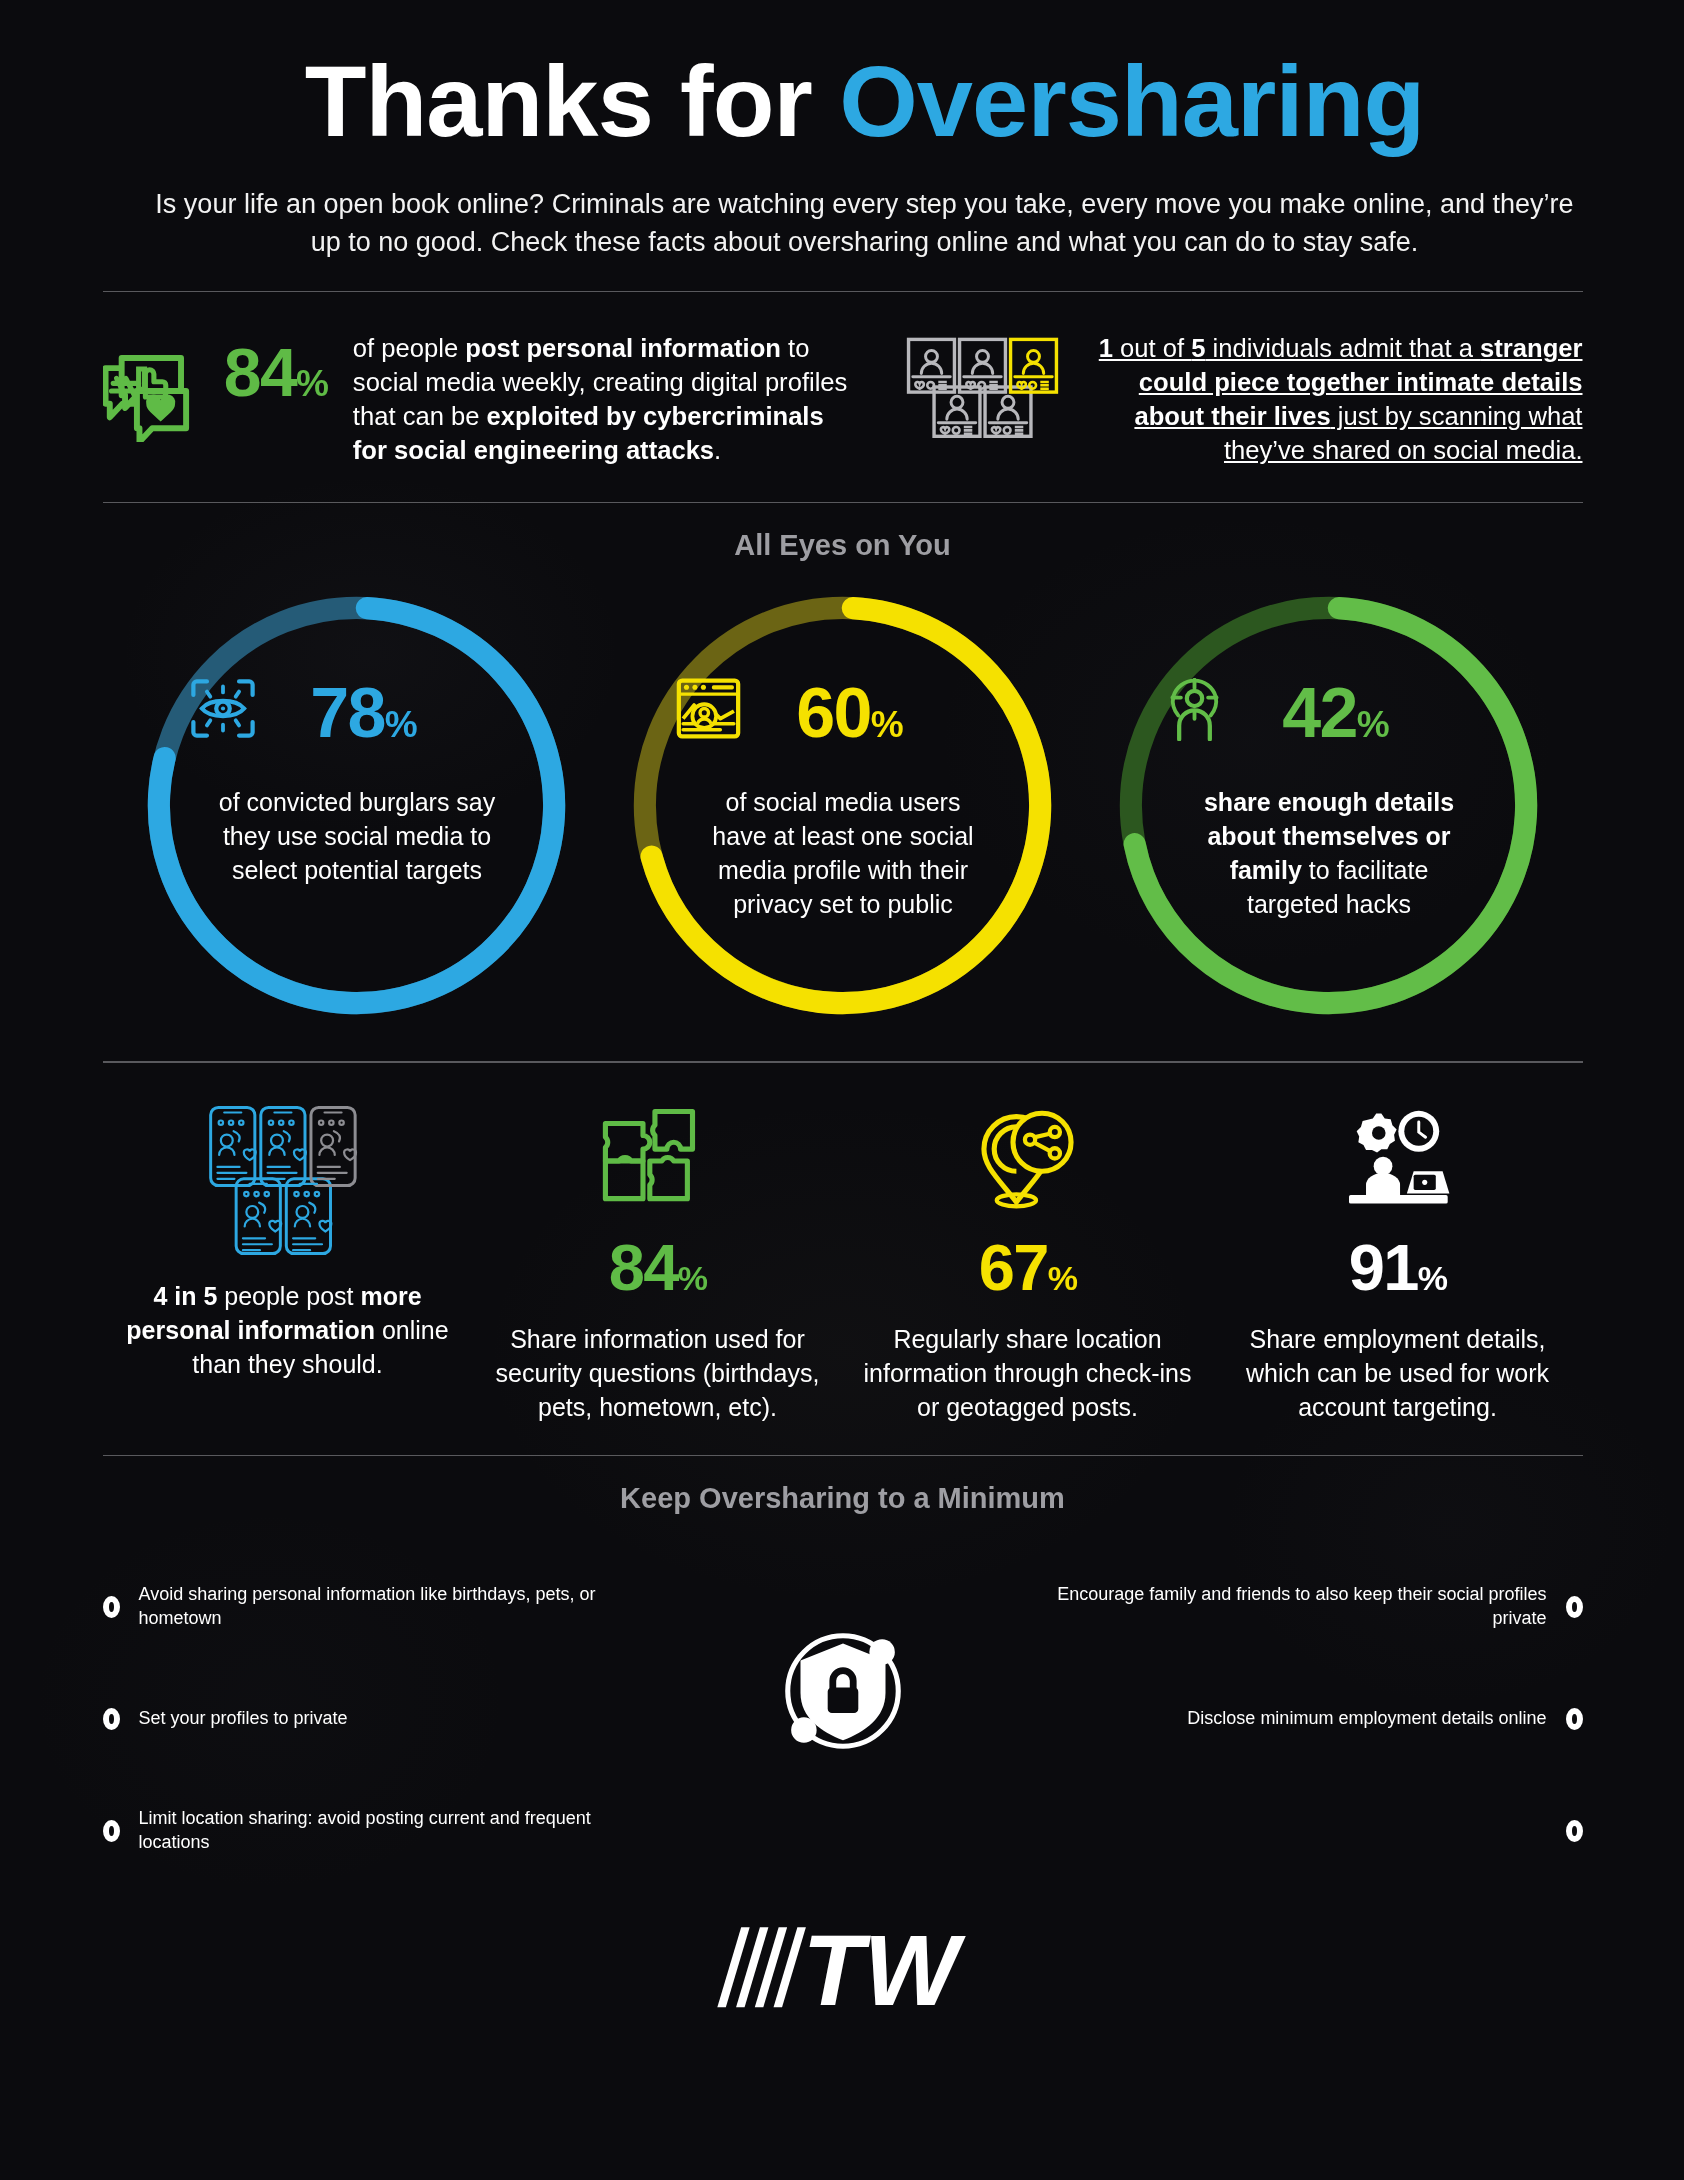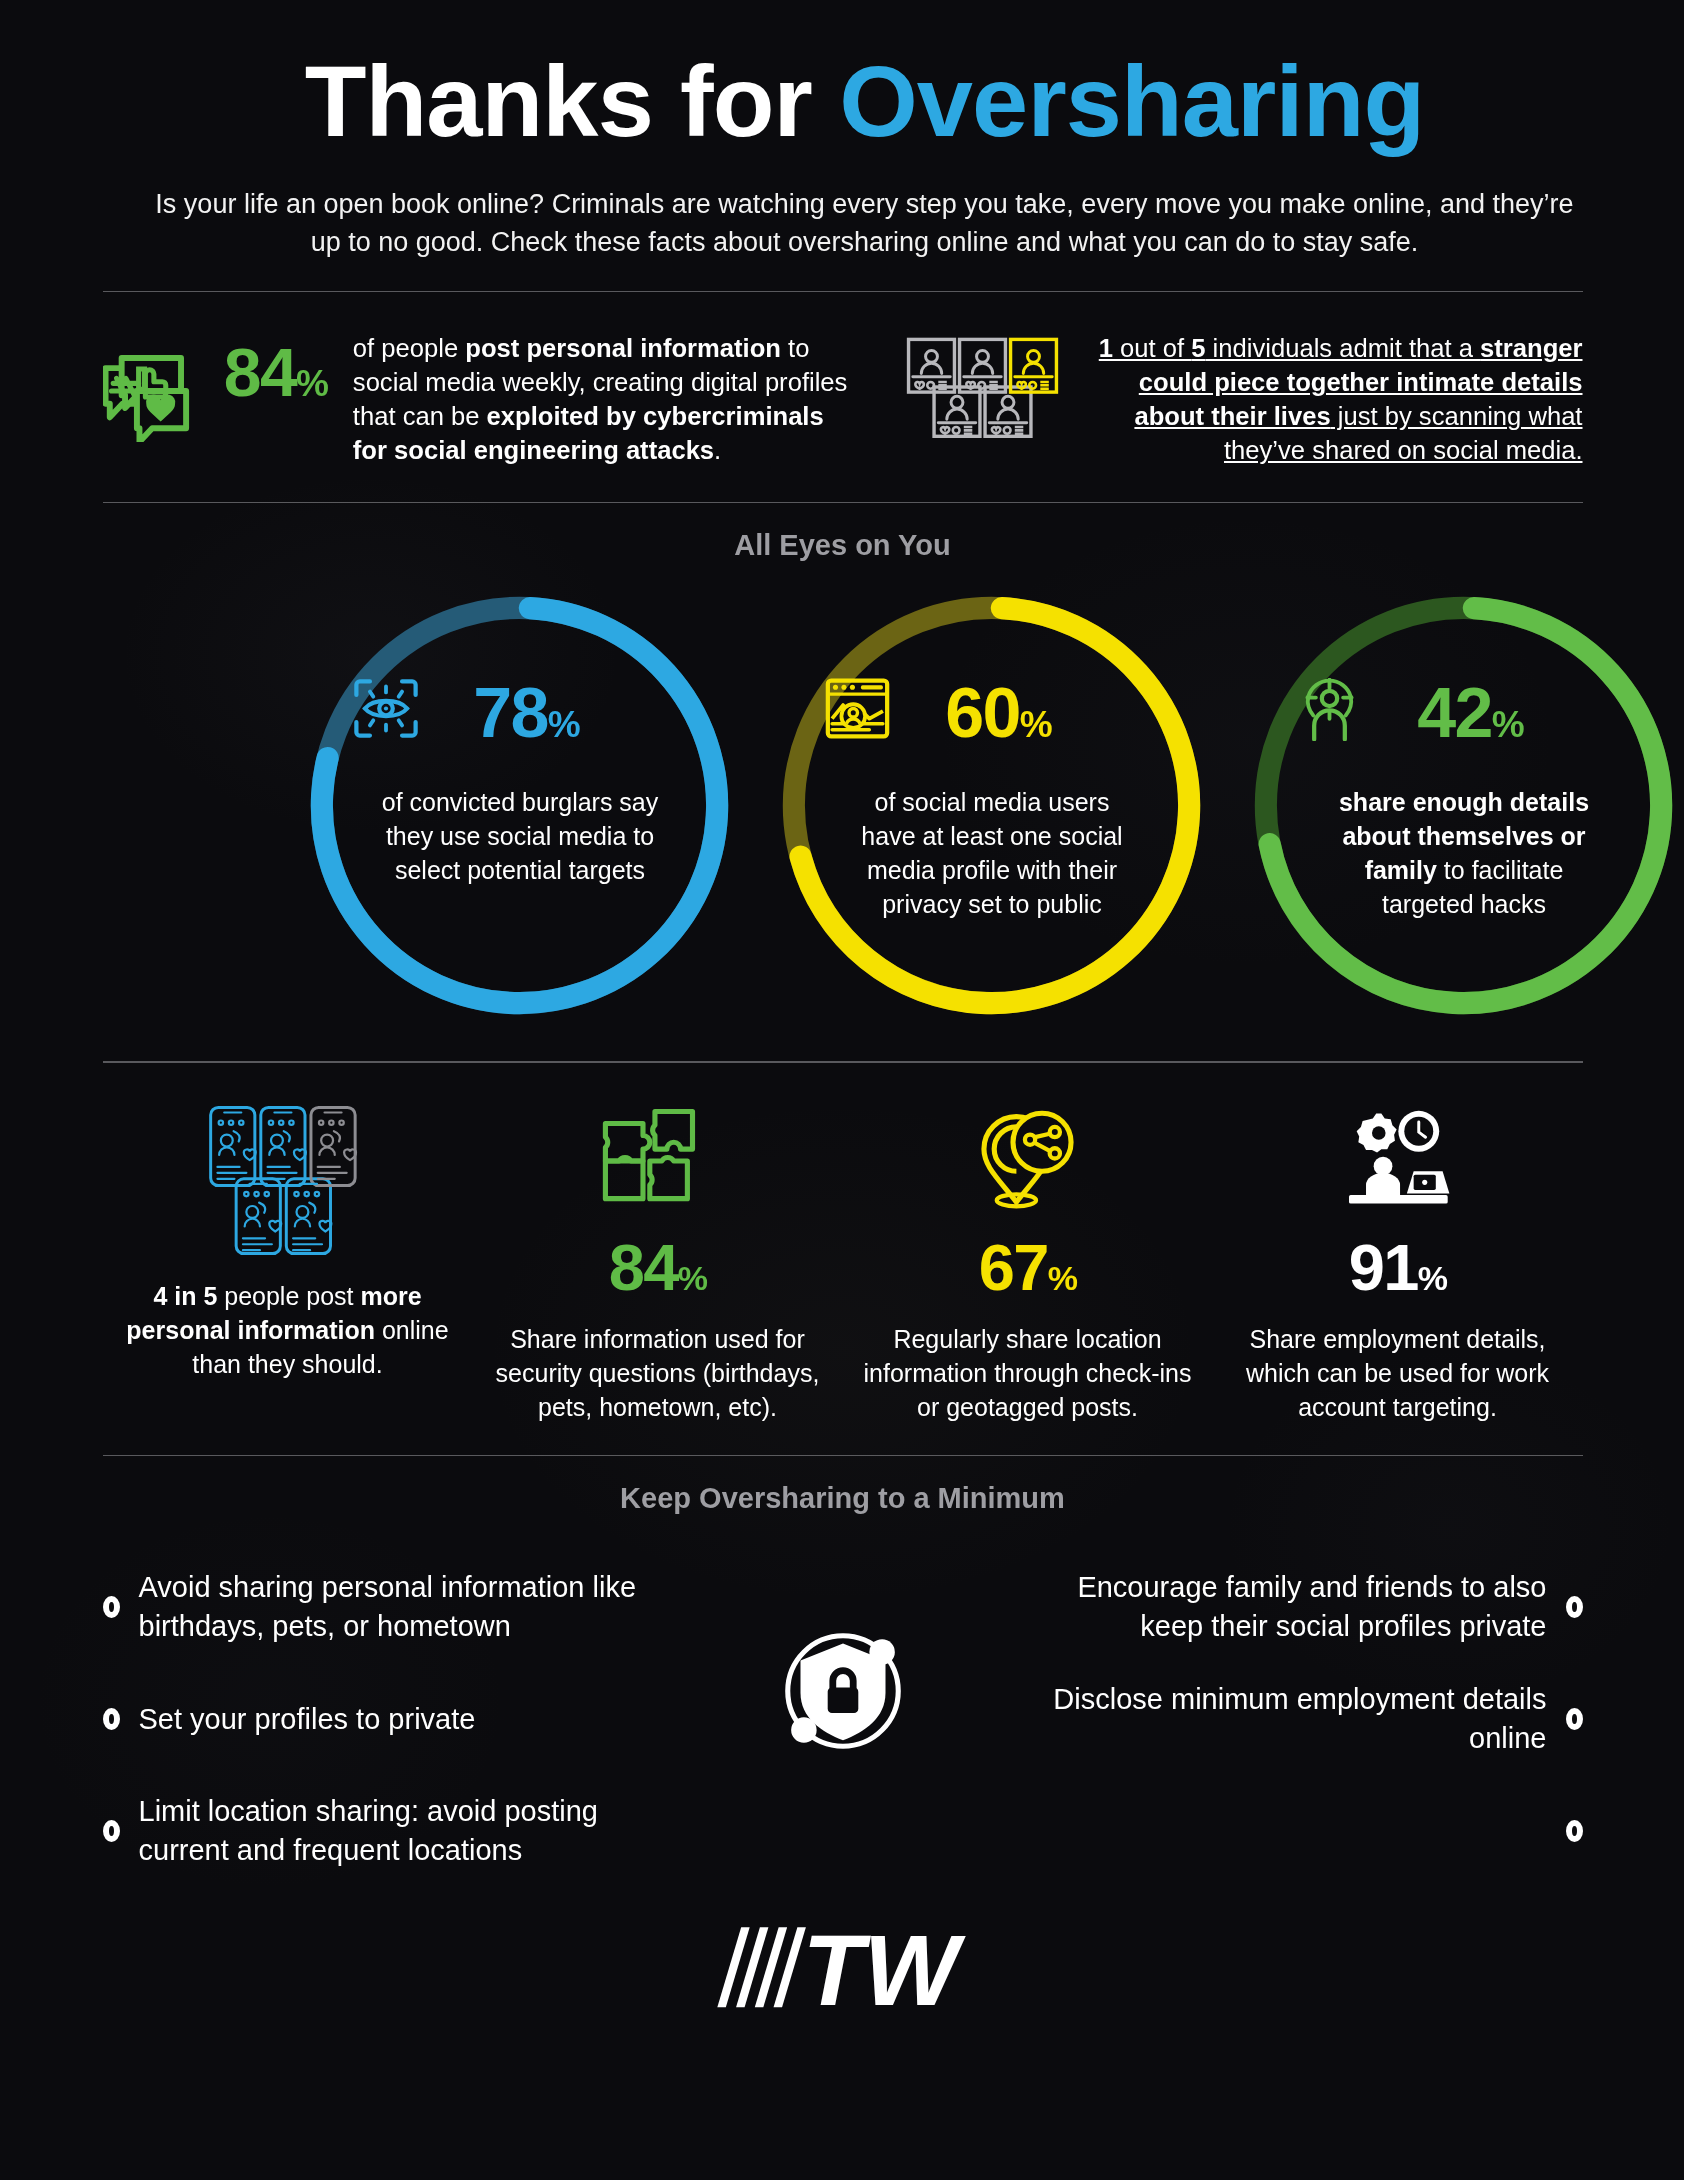--- a/index.html
+++ b/index.html
@@ -86,22 +86,22 @@
   
   .section-head {
     text-align: center;
     font-size: 29px;
     font-weight: 700;
     color: #9e9ea3;
     padding: 25.6px 0 6.8px;
   }
   .donuts {
     display: flex;
-    justify-content: flex-end;
-    gap: 29px;
+    justify-content: center;
+    gap: 43px;
     padding: 15.3px 0 34px;
   }
   .donut { position: relative; width: 443px; height: 443px; }
   .donut svg { position: absolute; inset: 0; }
   .donut-inner {
     position: absolute;
     left: 55px; top: 94px; width: 334px;
     text-align: center;
   }
   .donut-top { display: flex; align-items: center; justify-content: center; gap: 12px; }
@@ -156,21 +156,21 @@
     display: flex;
     justify-content: space-between;
   }
   .tip-col { width: 545px; }
   .tip {
     display: flex; align-items: center; gap: 19px;
     height: 112px;
   }
   .tip-left  { justify-content: flex-start; }
   .tip-right { justify-content: flex-end; }
-  .tip-text { font-size: 29px; line-height: 1.32; }
+  .tip-text { font-size: 18px; line-height: 1.32; }
   .tip-left .tip-text  { text-align: left; }
   .tip-right .tip-text { text-align: right; }
   .tip-text b { font-weight: 400; }
   .bullet {
     flex: 0 0 auto;
     width: 17px; height: 22px;
     border-radius: 50%;
     border: 6px solid #ffffff;
   }
   .tips-center {

